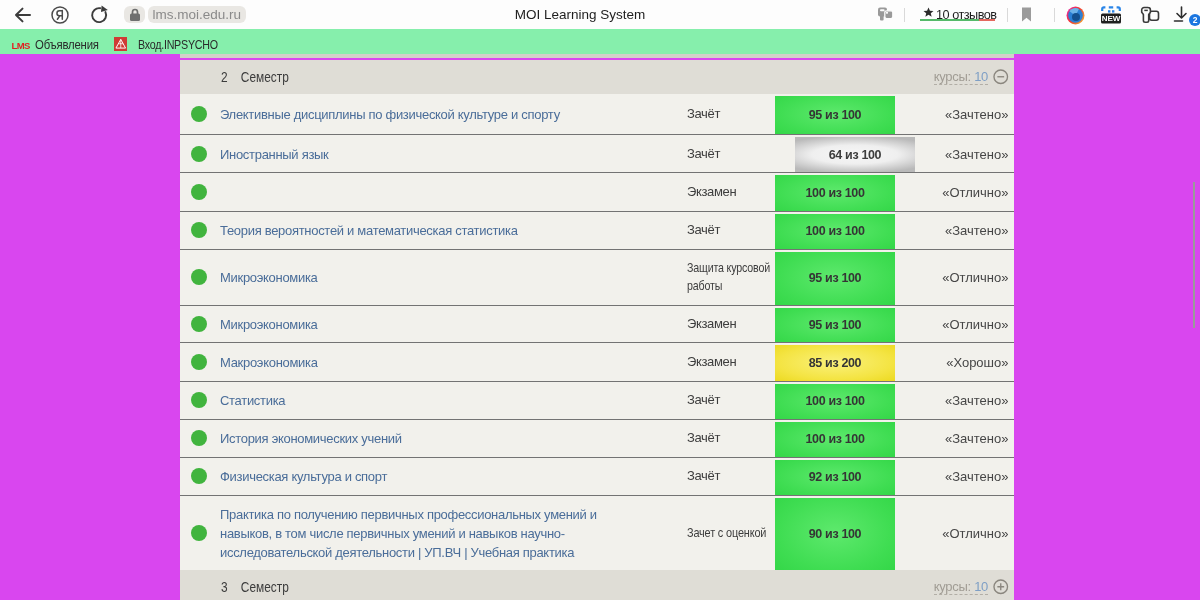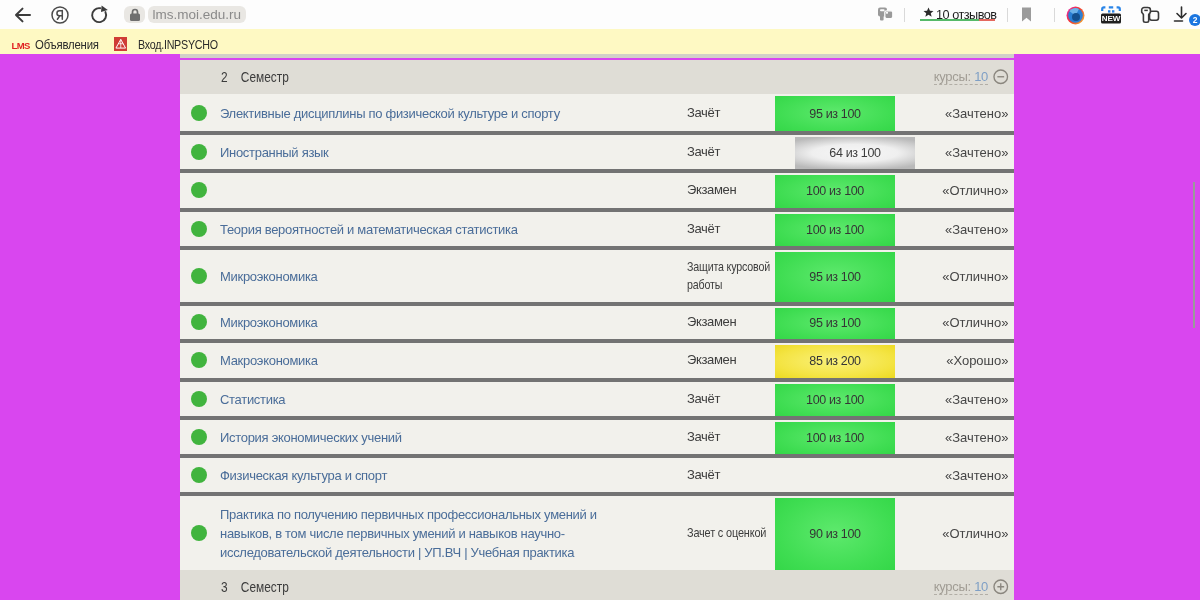--- a/index.html
+++ b/index.html
@@ -1,40 +1,40 @@
 <!DOCTYPE html>
 <html><head>
 <meta charset="utf-8">
 <style>
   * { margin:0; padding:0; box-sizing:border-box; }
   html,body { width:1200px; height:600px; overflow:hidden; background:#fff;
     font-family:"Liberation Sans", sans-serif; }
   .abs { position:absolute; }
   
   #topbar { position:absolute; left:0; top:0; width:1200px; height:29px; background:#fdfdfd; }
-  #bookbar { position:absolute; left:0; top:29px; width:1200px; height:25px; background:#fef9c3; }
+  #bookbar { position:absolute; left:0; top:29px; width:1200px; height:25px; background:#86efac; }
   .pill { position:absolute; top:5px; height:19px; background:#e9e7e3; border-radius:6px; }
   #urltext { color:#8a8a8a; font-size:13.5px; line-height:17.5px; padding-left:4.5px; }
   #title { position:absolute; top:7px; left:440px; width:280px; text-align:center;
            font-size:13.5px; color:#1e1e1e; }
   .vdiv { position:absolute; top:8px; width:1px; height:14px; background:#d9d9d9; }
   
   #page { position:absolute; left:0; top:54px; width:1200px; height:546px; background:#d946ef; }
   #tbl { position:absolute; left:180px; top:0; width:834px; }
   .band { position:relative; width:834px; background:#dfddd6; }
-  .row { position:relative; width:834px; background:#f2f1ec; border-bottom:4px solid #737373; }
+  .row { position:relative; width:834px; background:#f2f1ec; border-bottom:1px solid #737373; }
   .dot { position:absolute; left:10.5px; width:16px; height:16px; border-radius:50%;
          background:#41b43e; top:50%; margin-top:-8px; }
   .nm { position:absolute; left:40px; width:440px; top:50%; transform:translateY(-50%);
         color:#4a6d99; font-size:13px; line-height:19px; letter-spacing:-0.3px; }
   .tp { position:absolute; left:507px; width:92px; top:50%; transform:translateY(-50%);
         color:#3d3d3d; font-size:13px; line-height:18px; letter-spacing:-0.35px; }
   .sc { position:absolute; left:595px; width:120px; top:2px; bottom:0px;
         display:flex; align-items:center; justify-content:center;
-        font-size:12.5px; letter-spacing:-0.35px; font-weight:normal; color:#353535;
+        font-size:12.5px; letter-spacing:-0.35px; font-weight:bold; color:#353535;
         background:radial-gradient(85% 95% at 50% 48%, #5ee96d 0%, #3fdd52 55%, #2bd240 100%); }
   .sc.grey { background:radial-gradient(72% 54% at 50% 50%, #f7f7f7 0%, #efefef 50%, #b9b9b9 100%); color:#3d3d3d;margin-left:20px;}
   .sc.yel  { background:radial-gradient(85% 85% at 50% 48%, #faf17c 0%, #f4e443 55%, #e8d40e 100%); }
   .gr { position:absolute; left:723.5px; width:105px; top:50%; transform:translateY(-50%);
         color:#464646; font-size:13px;text-align:right; }
   .kursy { position:absolute; right:26px; top:50%; transform:translateY(-50%);
            color:#a09c94; font-size:13px; letter-spacing:-0.3px; border-bottom:1px dashed #b2aea6; }
   .circ { position:absolute; right:5.5px; top:50%; margin-top:-7.8px; width:15.5px; height:15.5px; }
 </style>
 </head>
@@ -57,20 +57,21 @@
 
   <div class="pill" style="left:124px;width:20.7px;top:5.5px;height:17.5px;"></div>
   <svg class="abs" style="left:128.5px;top:8px" width="12" height="14" viewBox="0 0 12 14">
     <rect x="1" y="5.5" width="10" height="7.5" rx="1.5" fill="#6f6f6f"></rect>
     <path d="M3.5 6 V4 a2.5 2.5 0 0 1 5 0 V6" stroke="#6f6f6f" stroke-width="1.7" fill="none"></path>
   </svg>
 
   <div class="pill" style="left:148px;width:98px;top:5.5px;height:17.5px;">
       <div id="urltext">lms.moi.edu.ru</div>
     </div>
+  <div id="title">MOI Learning System</div>
 
   <svg class="abs" style="left:877px;top:7px" width="17" height="14" viewBox="0 0 17 14">
     <rect x="1" y="0.5" width="9" height="9" rx="2" fill="#9a9a9a"></rect>
     <rect x="3" y="2.3" width="4.6" height="1.9" rx="0.95" fill="#fdfdfd"></rect>
     <rect x="3" y="8" width="3.6" height="5.5" rx="1" fill="#9a9a9a"></rect>
     <rect x="7.8" y="3.8" width="8" height="7.8" rx="1.8" fill="#9a9a9a" stroke="#fdfdfd" stroke-width="1.3"></rect>
     <circle cx="10" cy="5.8" r="1.1" fill="#fdfdfd"></circle>
   </svg>
   <div class="vdiv" style="left:904px"></div>
   <svg class="abs" style="left:922.5px;top:6.5px" width="11" height="11" viewBox="0 0 13 13">
@@ -202,20 +203,21 @@
       <div class="dot"></div>
         <div class="nm">История экономических учений</div>
       <div class="tp">Зачёт</div>
         <div class="sc">100 из 100</div>
         <div class="gr">«Зачтено»</div>
     </div>
     <div class="row" style="height:38px;">
       <div class="dot"></div>
         <div class="nm">Физическая культура и спорт</div>
       <div class="tp">Зачёт</div>
+        <div class="sc">92 из 100</div>
         <div class="gr">«Зачтено»</div>
     </div>
     <div class="row" style="height:74.5px;border-bottom:none;">
       <div class="dot"></div>
       <div class="nm">Практика по получению первичных профессиональных умений и<br>навыков, в том числе первичных умений и навыков научно-<br>исследовательской деятельности | УП.ВЧ | Учебная практика</div>
       <div class="tp" style="white-space:nowrap;letter-spacing:-0.2px;transform:translateY(-50%) scaleX(0.84);transform-origin:0 50%;">Зачет с оценкой</div>
         <div class="sc">90 из 100</div>
         <div class="gr">«Отлично»</div>
     </div>
 

